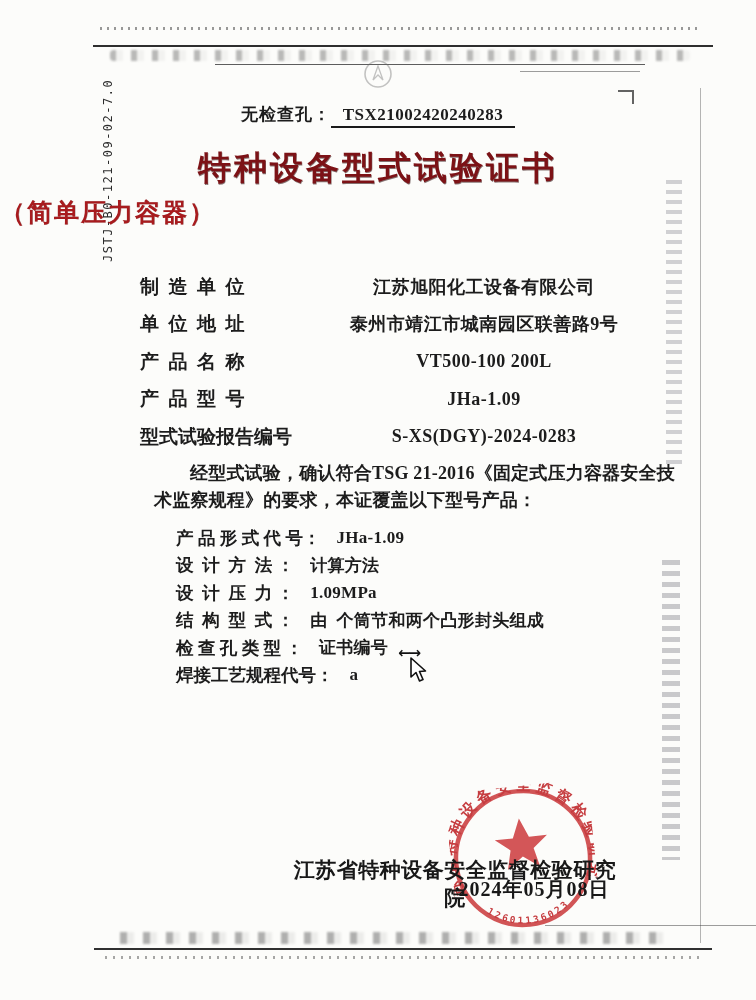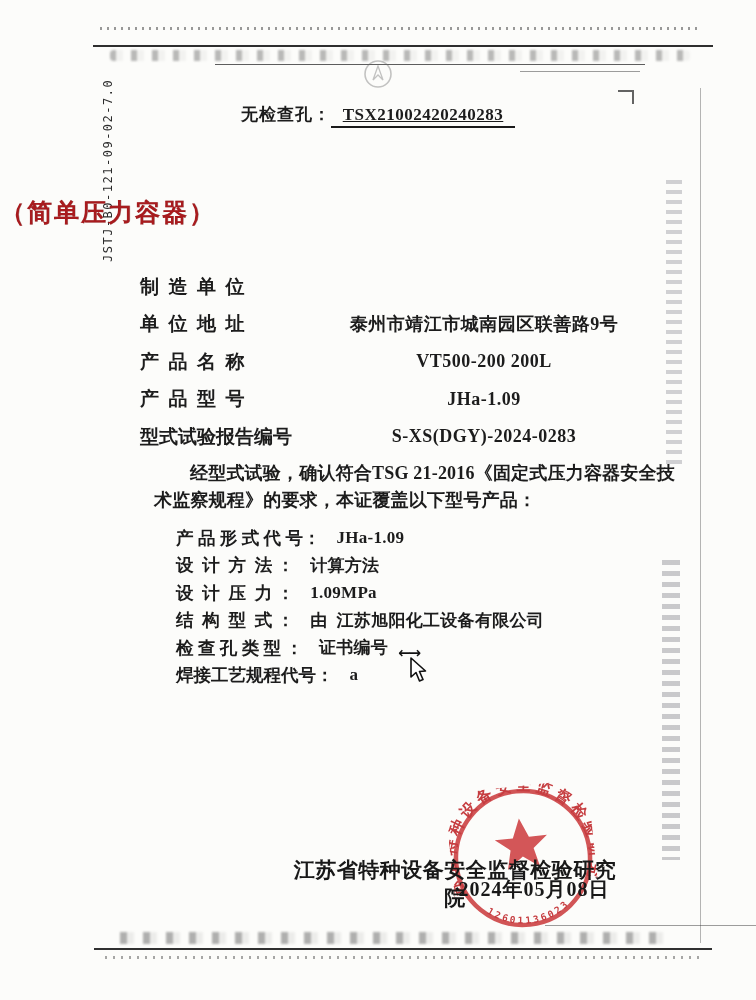--- a/index.html
+++ b/index.html
@@ -38,21 +38,21 @@
   
   .logo-mark{position:absolute;left:362px;top:58px;width:32px;height:32px;opacity:.38;}
   
   .side-code{position:absolute;left:101px;top:262px;transform:rotate(-90deg);transform-origin:0 0;
     font-family:"DejaVu Sans Mono","Liberation Mono",monospace;font-size:12px;letter-spacing:1.5px;
     color:#2c2c2c;white-space:nowrap;}
   
   .cert-row{position:absolute;left:0;top:103px;width:756px;text-align:center;font-size:17px;font-weight:700;}
   .cert-row .lbl{letter-spacing:1px;}
   .cert-no{display:inline-block;border-bottom:2px solid #1a1a1a;min-width:168px;padding:0 8px 1px;
-    letter-spacing:.5px;font-weight:700;text-decoration:underline;}
+    letter-spacing:.5px;font-weight:700;}
   .title{position:absolute;left:0;top:146px;width:756px;text-align:center;
     font-size:33px;font-weight:700;letter-spacing:3px;color:#7c1216;
     text-shadow:.6px .6px 0 rgba(35,0,0,.55);}
   .subtitle{position:absolute;left:0;top:196px;width:756px;text-align:left;
     font-size:25px;font-weight:700;letter-spacing:2px;color:#a81b1e;
     text-shadow:.4px .4px 0 rgba(60,0,0,.4);}
   
   .fields{position:absolute;left:140px;top:268px;width:520px;}
   .frow{display:flex;align-items:center;height:37.5px;}
   .flabel{width:168px;font-size:19px;font-weight:700;white-space:pre;flex-shrink:0;}
@@ -104,33 +104,35 @@
       <path d="M16 8 L21 22 L16 17 L11 22 Z" fill="none" stroke="#666" stroke-width="1.3"></path>
     </svg>
   </div>
 
   <div class="side-code">JSTJ-B0-121-09-02-7.0</div>
 
   <div class="cert-row">
     <span class="lbl">无检查孔：</span><span class="cert-no">TSX21002420240283</span>
   </div>
 
+  <div class="title">特种设备型式试验证书</div>
   <div class="subtitle">（简单压力容器）</div>
 
   <div class="fields">
     <div class="frow">
       <span class="flabel">制  造  单  位</span>
+      <span class="fvalue">江苏旭阳化工设备有限公司</span>
     </div>
     <div class="frow">
       <span class="flabel">单  位  地  址</span>
       <span class="fvalue">泰州市靖江市城南园区联善路9号</span>
     </div>
     <div class="frow">
       <span class="flabel">产  品  名  称</span>
-      <span class="fvalue">VT500-200 200L</span>
+      <span class="fvalue">VT500-100 200L</span>
     </div>
     <div class="frow">
       <span class="flabel">产  品  型  号</span>
       <span class="fvalue">JHa-1.09</span>
     </div>
     <div class="frow">
       <span class="flabel">型式试验报告编号</span>
       <span class="fvalue">S-XS(DGY)-2024-0283</span>
     </div>
   </div>
@@ -145,21 +147,21 @@
     <div class="srow">
       <span class="slabel">设  计  方  法 ：</span>
       <span class="svalue">计算方法</span>
     </div>
     <div class="srow">
       <span class="slabel">设  计  压  力 ：</span>
       <span class="svalue">1.09MPa</span>
     </div>
     <div class="srow">
       <span class="slabel">结  构  型  式 ：</span>
-      <span class="svalue">由  江苏旭阳化工设备有限公司</span>
+      <span class="svalue">由  个筒节和两个凸形封头组成</span>
     </div>
     <div class="srow">
       <span class="slabel">检 查 孔 类 型 ：</span>
       <span class="svalue">证书编号</span>
     </div>
     <div class="srow">
       <span class="slabel">焊接工艺规程代号：</span>
       <span class="svalue">a</span>
     </div>
   </div>

